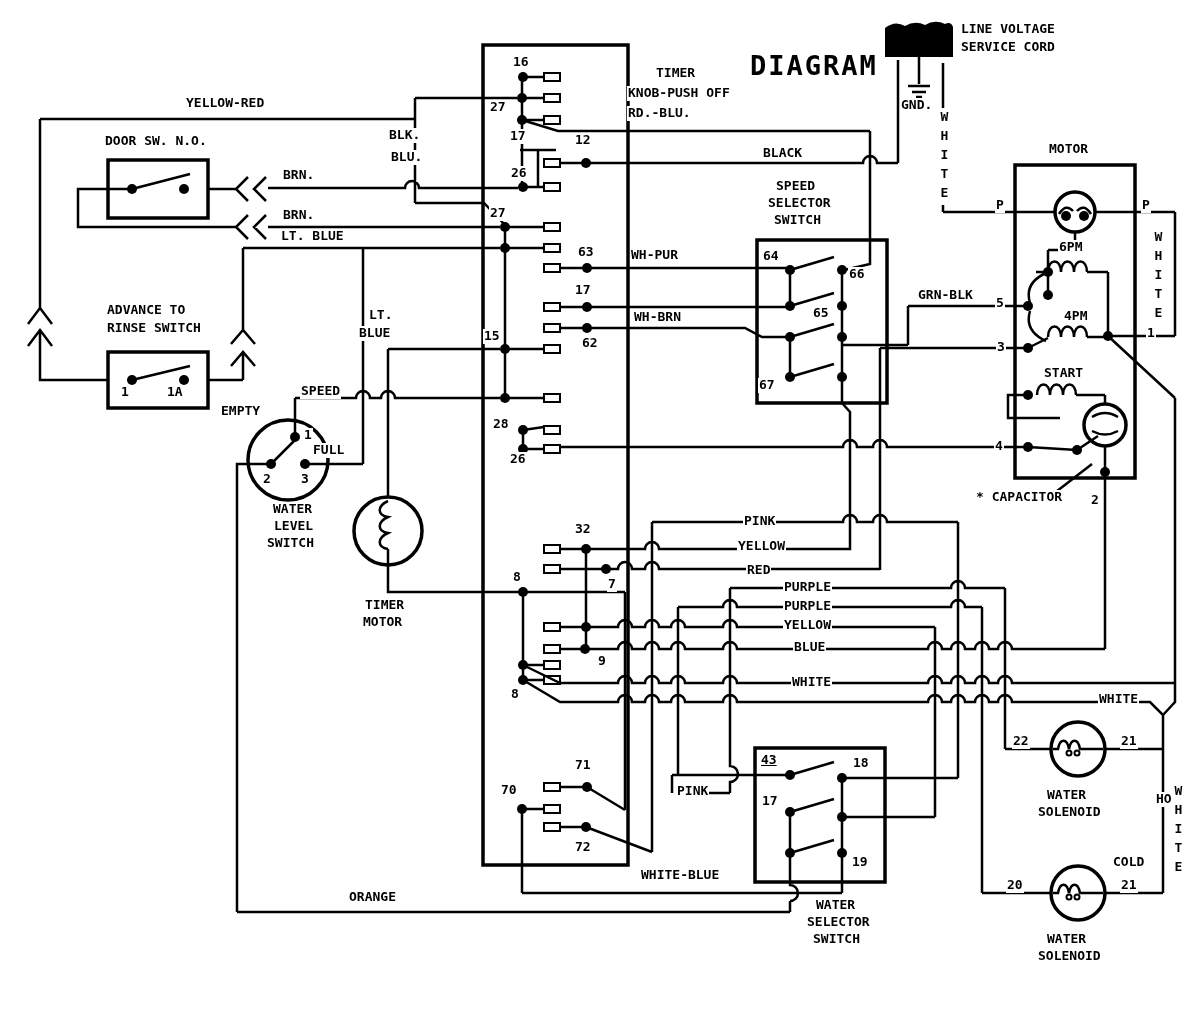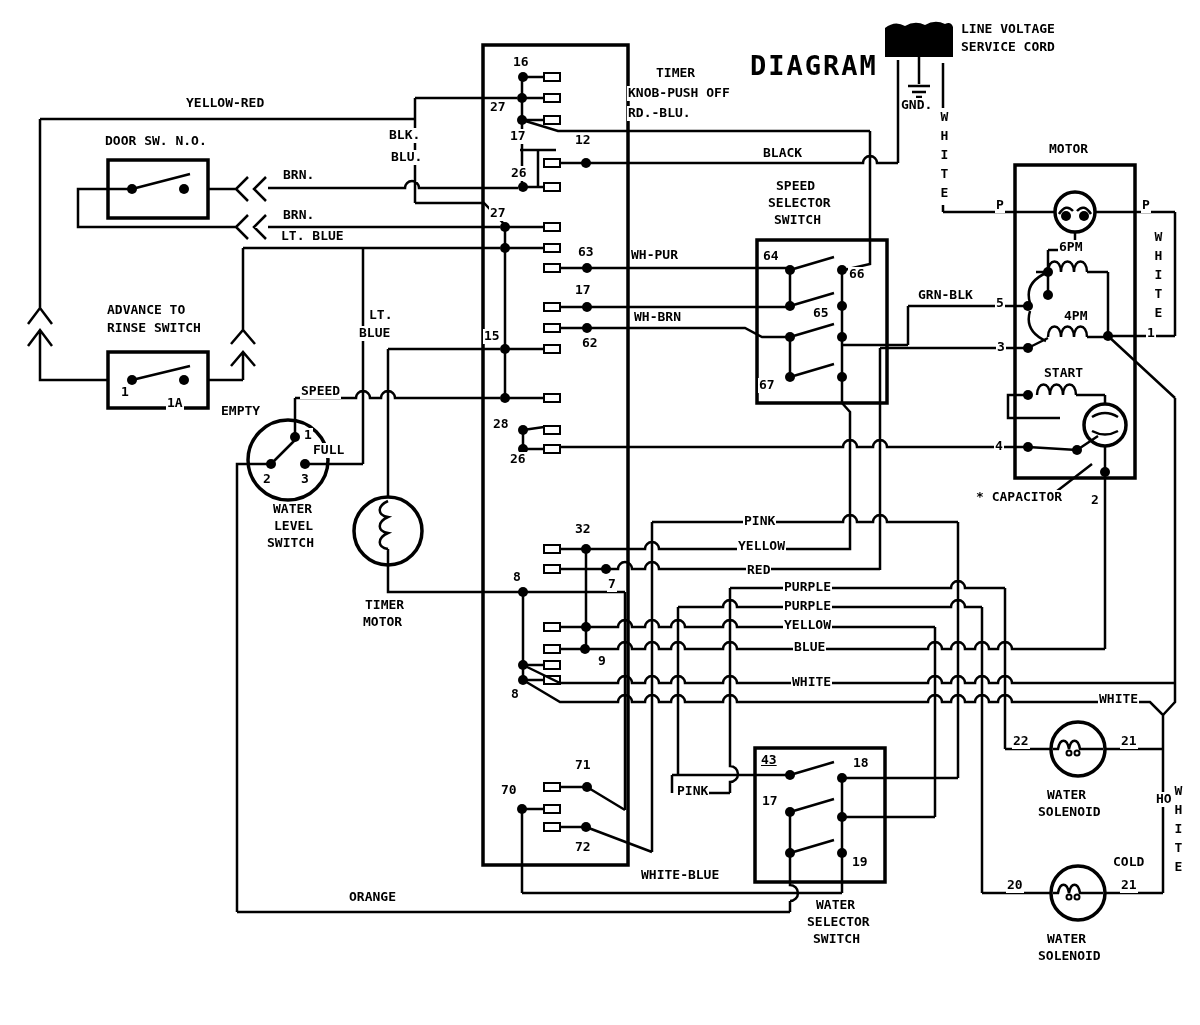--- a/index.html
+++ b/index.html
@@ -215,21 +215,21 @@
     <div class="lbl" style="left: 185px; top: 96px; text-align: right;">YELLOW-RED</div>
     <div class="lbl" style="left: 104px; top: 134px;">DOOR SW. N.O.</div>
     <div class="lbl" style="left: 282px; top: 168px;">BRN.</div>
     <div class="lbl" style="left: 282px; top: 208px;">BRN.</div>
     <div class="lbl" style="left: 280px; top: 229px;">LT. BLUE</div>
     <div class="lbl" style="left: 388px; top: 128px;">BLK.</div>
     <div class="lbl" style="left: 390px; top: 150px;">BLU.</div>
     <div class="lbl" style="left: 106px; top: 303px;">ADVANCE TO</div>
     <div class="lbl" style="left: 106px; top: 321px;">RINSE SWITCH</div>
     <div class="lbl" style="left: 120px; top: 385px;">1</div>
-    <div class="lbl" style="left: 166px; top: 396px;">1A</div>
+    <div class="lbl" style="left: 166px; top: 385px;">1A</div>
     <div class="lbl" style="left: 220px; top: 404px;">EMPTY</div>
     <div class="lbl" style="left: 300px; top: 384px;">SPEED</div>
     <div class="lbl" style="left: 312px; top: 414px; margin-top: 29px;">FULL</div>
     <div class="lbl" style="left: 303px; top: 428px;">1</div>
     <div class="lbl" style="left: 262px; top: 472px;">2</div>
     <div class="lbl" style="left: 300px; top: 472px;">3</div>
     <div class="lbl" style="left: 272px; top: 502px;">WATER</div>
     <div class="lbl" style="left: 273px; top: 519px;">LEVEL</div>
     <div class="lbl" style="left: 266px; top: 536px;">SWITCH</div>
     <div class="lbl" style="left: 368px; top: 308px;">LT.</div>

